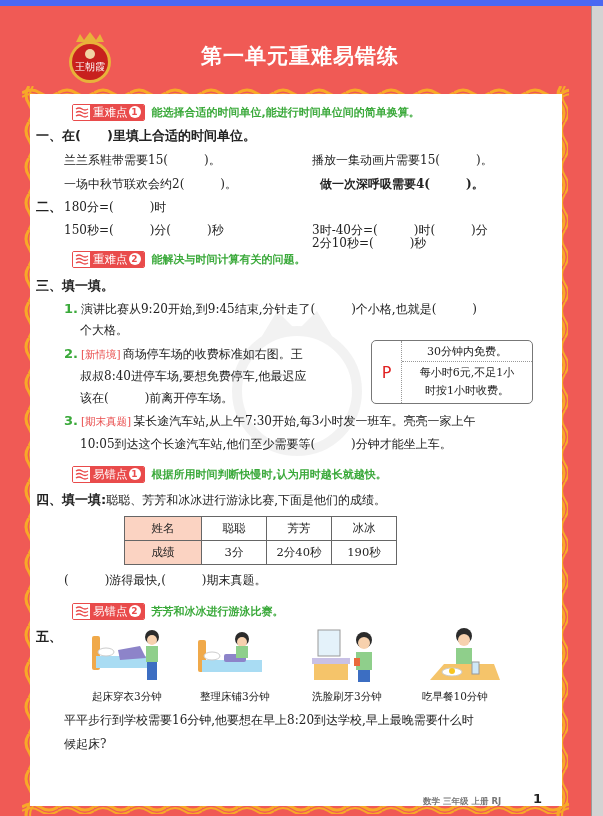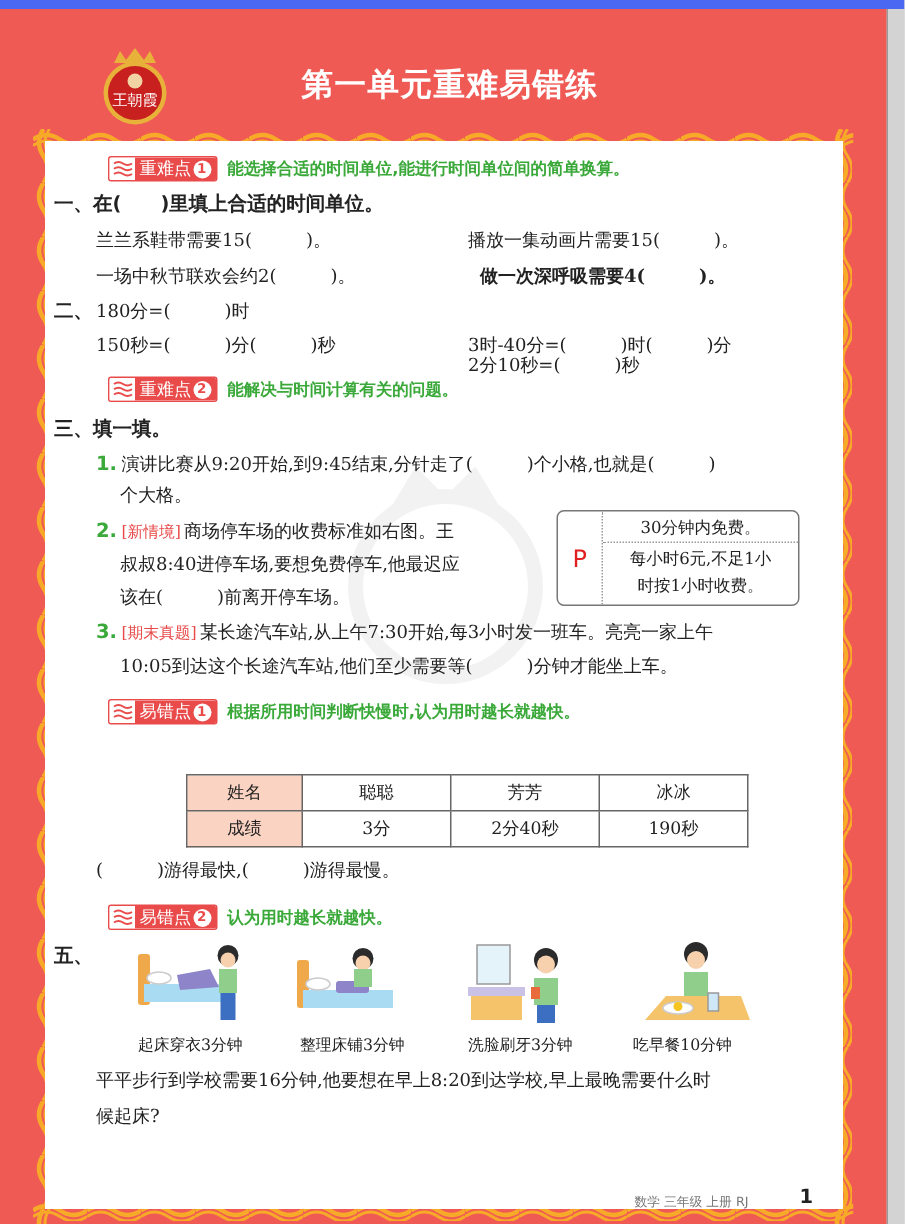--- a/index.html
+++ b/index.html
@@ -29,27 +29,27 @@
   .num { color: #3aa93a; font-family: "DejaVu Sans", sans-serif; font-weight: bold; font-size: 13px; margin-right: 3px; }
   .bracket-tag { color: #e94b4b; font-size: 10.5px; margin-right: 2px; }
 
   .fee-box { position: absolute; left: 371px; top: 334px; width: 162px; height: 64px; border: 1px solid #777; border-radius: 5px; display: flex; }
   .fee-p { width: 30px; display: flex; align-items: center; justify-content: center; color: #e02020; font-family: "DejaVu Sans", sans-serif; font-size: 16px; border-right: 1px dotted #999; }
   .fee-rules { flex: 1; display: flex; flex-direction: column; }
   .fee-r1 { height: 21px; line-height: 21px; text-align: center; font-size: 11px; border-bottom: 1px dotted #999; }
   .fee-r2 { flex: 1; text-align: center; font-size: 11px; line-height: 18px; padding-top: 2px; }
 
   table.scores { position: absolute; left: 124px; top: 510px; border-collapse: collapse; font-size: 11.5px; }
-  table.scores td { border: 1px solid #666; width: 99px; height: 24px; text-align: center; }
+  table.scores td { border: 1px solid #666; width: 65px; height: 24px; text-align: center; }
   table.scores td.hd { background: #fbd3c2; width: 77px; }
 
   .pic { position: absolute; top: 622px; width: 78px; height: 54px; }
   .cap { position: absolute; top: 684px; font-size: 10.5px; white-space: nowrap; }
 
-  .footer { position: absolute; left: 423px; top: 790px; font-family: "DejaVu Sans", sans-serif; font-size: 8.5px; color: #777; white-space: nowrap; }
+  .footer { position: absolute; left: 423px; top: 790px; font-family: "DejaVu Sans", sans-serif; font-size: 8.5px; color: #777; white-space: nowrap; font-weight: bold; }
   .pageno { position: absolute; left: 533px; top: 785px; font-family: "DejaVu Sans", sans-serif; font-size: 13px; font-weight: bold; color: #222; }
   .watermark { position: absolute; left: 232px; top: 300px; width: 130px; height: 160px; opacity: 0.12; }
 </style>
 </head>
 <body>
 
 <div class="topbar"></div>
 <div class="scrollbar"></div>
 
 <div class="page">
@@ -158,50 +158,53 @@
       <span class="tag-icon">
         <svg width="14" height="11" viewBox="0 0 14 11">
             <path d="M1 2 Q4 0 7 2 T13 2 M1 5.5 Q4 3.5 7 5.5 T13 5.5 M1 9 Q4 7 7 9 T13 9" fill="none" stroke="#e94b4b" stroke-width="1.4"></path>
           </svg>
       </span>
       <span class="tag-label"><span>易错点</span><span class="tag-num">1</span></span>
     </span>
     <span class="sec-text">根据所用时间判断快慢时,认为用时越长就越快。</span>
   </div>
 
+  <div class="q-head" style="top:485px;">
+    <span>四、填一填:</span><span class="rest">聪聪、芳芳和冰冰进行游泳比赛,下面是他们的成绩。</span>
+  </div>
 
   <table class="scores">
     <tbody>
         <tr>
       <td class="hd">姓名</td>
       <td>聪聪</td>
       <td>芳芳</td>
       <td>冰冰</td>
     </tr>
     <tr>
       <td class="hd">成绩</td>
       <td>3分</td>
       <td>2分40秒</td>
       <td>190秒</td>
     </tr>
   </tbody>
     </table>
 
-  <div class="line" style="left:64px; top:566px;">(　　　)游得最快,(　　　)游得最慢。</div>
+  <div class="line" style="left:64px; top:566px;">(　　　)游得最快,(　　　)期末真题。</div>
 
   <div class="sec" style="top:597px;">
     <span class="tag">
       <span class="tag-icon">
         <svg width="14" height="11" viewBox="0 0 14 11">
             <path d="M1 2 Q4 0 7 2 T13 2 M1 5.5 Q4 3.5 7 5.5 T13 5.5 M1 9 Q4 7 7 9 T13 9" fill="none" stroke="#e94b4b" stroke-width="1.4"></path>
           </svg>
       </span>
       <span class="tag-label"><span>易错点</span><span class="tag-num">2</span></span>
     </span>
-    <span class="sec-text">认为用时越长就越快。</span>
+    <span class="sec-text">芳芳和冰冰进行游泳比赛。</span>
   </div>
 
   <div class="q-head" style="top:622px;">五、</div>
 
   <svg class="pic" style="left:90px;" viewBox="0 0 78 54">
     <rect x="2" y="8" width="8" height="34" rx="2" fill="#f0a94a"></rect>
     <rect x="6" y="28" width="52" height="12" fill="#a9dcf3"></rect>
     <ellipse cx="16" cy="24" rx="8" ry="4" fill="#fff" stroke="#ccc"></ellipse>
     <path d="M28 22 L50 18 L56 30 L30 32 Z" fill="#8d84c9"></path>
     <circle cx="62" cy="9" r="7" fill="#2b2b2b"></circle>

